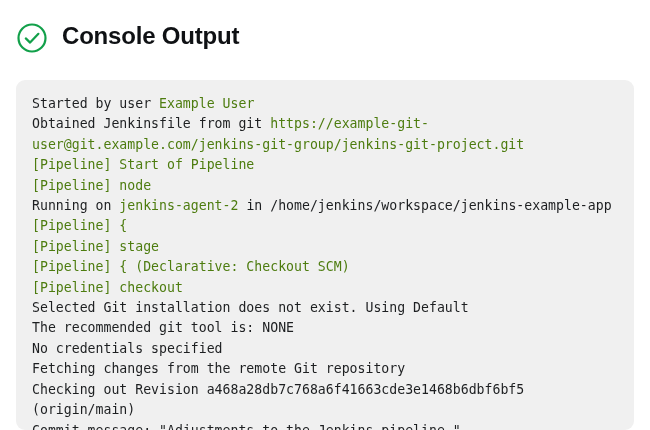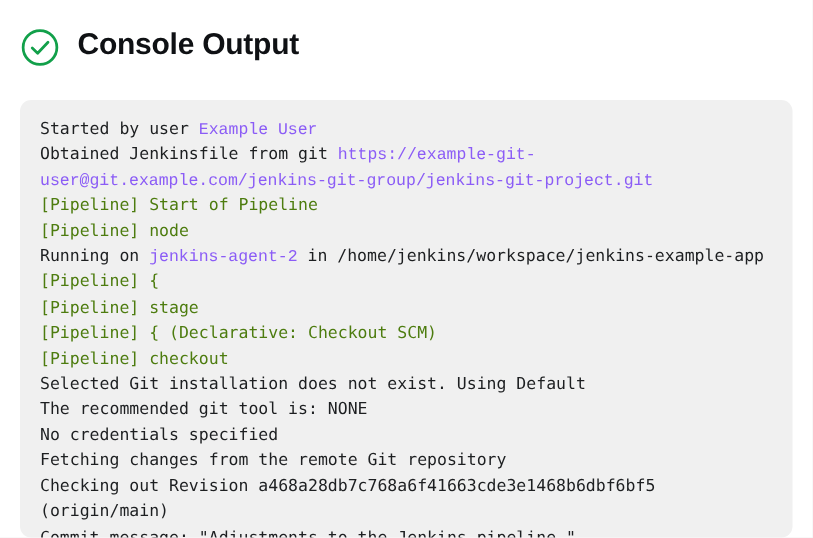--- a/index.html
+++ b/index.html
@@ -58,22 +58,21 @@
     white-space: pre-wrap;
     word-break: break-word;
   }
   .log-line {
     white-space: pre-wrap;
   }
   .log-line.muted {
     color: #4d7c0f;
   }
   .seg-link {
-    color: #8b5cf6;
-    font-family: Liberation Mono, monospace;
+    color: #4d7c0f;
   }
 </style>
 </head>
 <body>
 
 <div class="header">
   <span class="status-icon-wrap">
     <svg class="status-icon" viewBox="0 0 32 32" xmlns="http://www.w3.org/2000/svg" aria-hidden="true">
       <circle cx="16" cy="16" r="13.5" fill="none" stroke="#12a04a" stroke-width="2.2"></circle>
       <path d="M9.8 16.4 L14.1 20.6 L22.4 11.8" fill="none" stroke="#12a04a" stroke-width="2.2" stroke-linecap="round" stroke-linejoin="round"></path>

